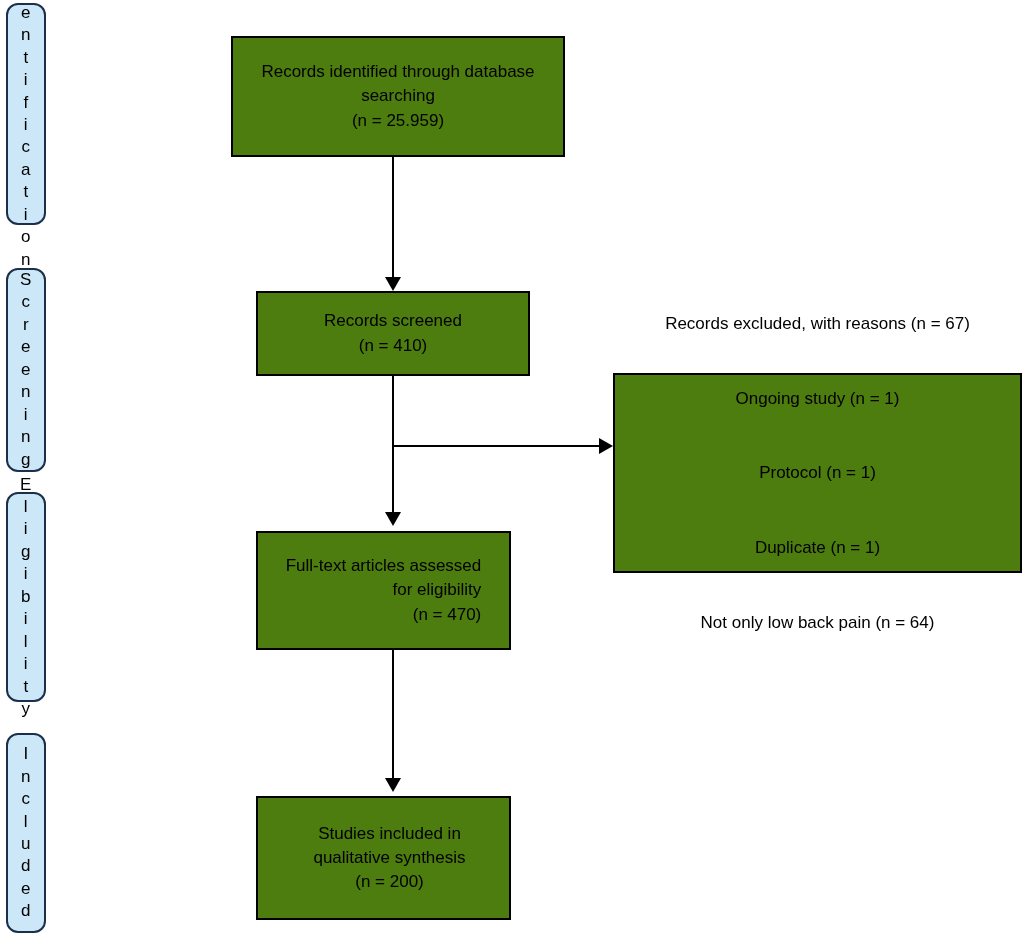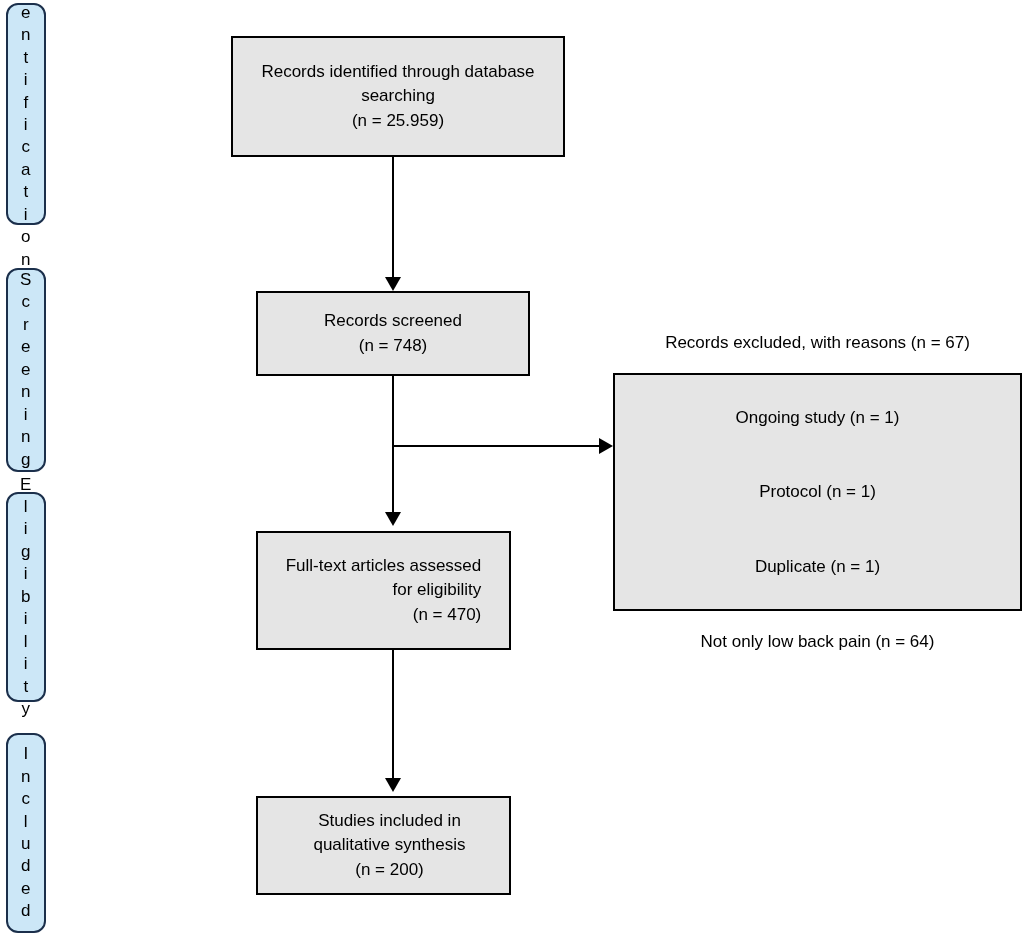--- a/index.html
+++ b/index.html
@@ -37,21 +37,21 @@
     text-align: center;
     writing-mode: horizontal-tb;
     white-space: pre-line;
     color: #000000;
   }
 
   
   .box {
     position: absolute;
     box-sizing: border-box;
-    background: #e5e5e5;
+    background: #4d7c0f;
     border: 2px solid #000000;
     display: flex;
     align-items: center;
     justify-content: center;
     text-align: center;
   }
   .box-text {
     font-size: 17px;
     line-height: 1.42;
     white-space: pre-line;
@@ -150,42 +150,42 @@
   </div>
 
   <div class="box" style="left:231px; top:36px; width:334px; height:121px;">
     <span class="box-text">Records identified through database
 searching
 (n =  25.959)</span>
   </div>
 
   <div class="box" style="left:256px; top:291px; width:274px; height:85px;">
     <span class="box-text">Records screened
-(n = 748)</span>
-  </div>
-
-  <div class="box box-excluded" style="left:613px; top:373px; width:409px; height:238px;">
+(n = 410)</span>
+  </div>
+
+  <div class="box box-excluded" style="left:613px; top:373px; width:409px; height:200px;">
     <span class="box-text">Records excluded, with reasons (n = 67)
 
 Ongoing study (n = 1)
 
 Protocol (n = 1)
 
 Duplicate (n = 1)
 
 Not only low back pain (n = 64)</span>
   </div>
 
   <div class="box" style="left:256px; top:531px; width:255px; height:119px;text-align:right;">
     <span class="box-text">Full-text articles assessed
 for eligibility
 (n =  470)</span>
   </div>
 
-  <div class="box" style="left:256px; top:796px; width:255px; height:99px;padding-left:12px;">
+  <div class="box" style="left:256px; top:796px; width:255px; height:124px;padding-left:12px;">
     <span class="box-text">Studies included in
 qualitative synthesis
 (n = 200)</span>
   </div>
 
   <div class="vline" style="left:392px; top:157px; height:121px;"></div>
   <div class="arrow-down" style="left:385px; top:277px;"></div>
 
   <div class="vline" style="left:392px; top:376px; height:139px;"></div>
   <div class="arrow-down" style="left:385px; top:512px;"></div>

